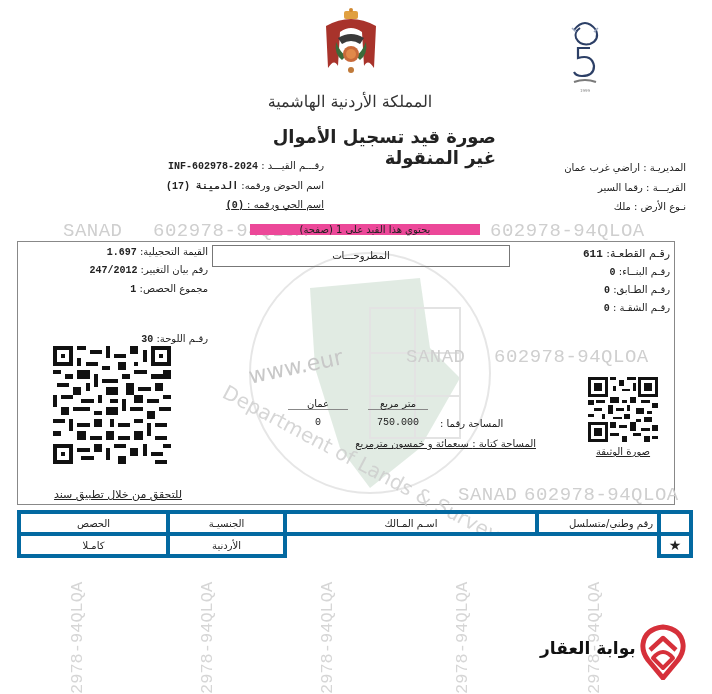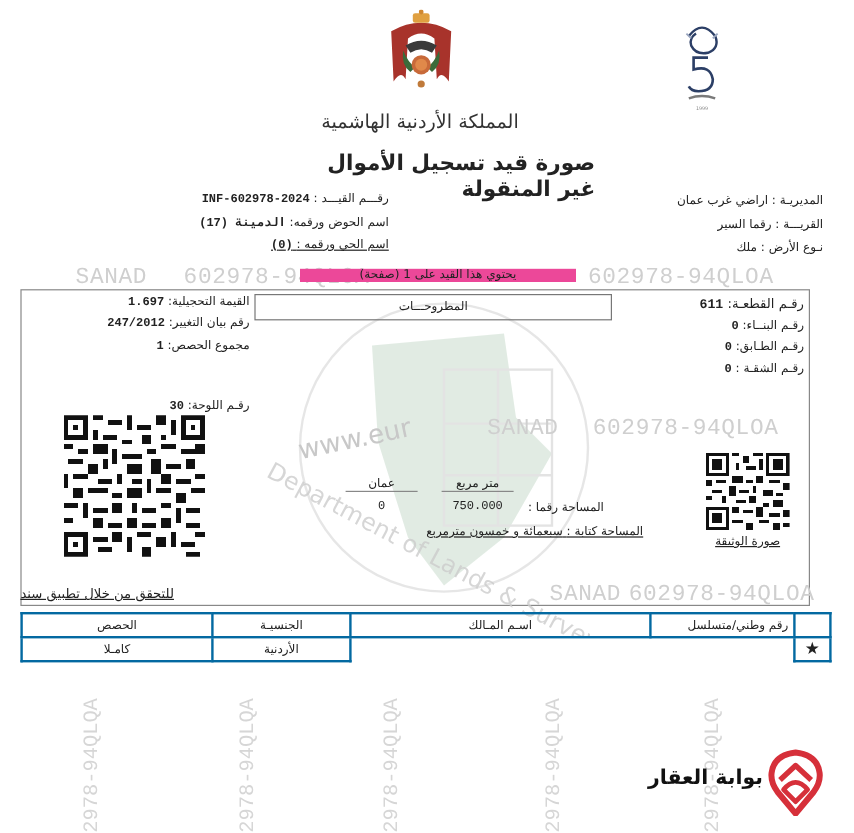--- a/index.html
+++ b/index.html
@@ -10,21 +10,21 @@
   .abs { position: absolute; }
   .mono { font-family: "Liberation Mono", "DejaVu Sans Mono", monospace; }
   .wm { color: #cfcfcf; font-family: "Liberation Mono", monospace; font-size: 19px; letter-spacing: 0.5px; white-space: nowrap; }
   .wm-vert { color: #d6d6d6; font-family: "Liberation Mono", monospace; font-size: 17px; white-space: nowrap; transform: rotate(-90deg); transform-origin: left top; }
   .field { font-size: 10px; white-space: nowrap; direction: rtl; }
   .field b { font-family: "Liberation Mono", monospace; font-weight: bold; }
   .main-box { left: 17px; top: 241px; width: 656px; height: 262px; border: 1px solid #888; }
   .remarks { left: 212px; top: 245px; width: 296px; height: 20px; border: 1px solid #777; text-align: center; font-size: 10px; line-height: 20px; direction: rtl; }
   .qr { background-color: #fff; }
   table.owners { position: absolute; left: 17px; top: 510px; width: 676px; border-collapse: collapse; font-size: 10px; direction: rtl; }
-  table.owners td { border: 2px solid #0369a1; height: 18px; text-align: center; padding: 0 4px; }
+  table.owners td { border: 4px solid #0369a1; height: 18px; text-align: center; padding: 0 4px; }
   .link { text-decoration: underline; font-size: 11px; direction: rtl; white-space: nowrap; }
   .green-map { opacity: 0.13; }
 </style>
 </head>
 <body>
 
 <div class="abs" style="left:316px; top:8px; width:70px; height:70px;">
   <svg width="70" height="70" viewBox="0 0 70 70">
 
     <path d="M10 18 Q35 4 60 18 L58 60 Q52 50 48 58 L46 24 Q35 16 24 24 L22 58 Q18 50 12 60 Z" fill="#a8332b"></path>
@@ -186,21 +186,21 @@
 <div class="abs mono" style="left:368px; top:417px; width:60px; text-align:center; font-size:10px;">750.000</div>
 <div class="abs mono" style="left:288px; top:417px; width:60px; text-align:center; font-size:10px;">0</div>
 <div class="abs field" style="left:250px; top:438px; width:286px; text-align:right;text-decoration:underline;">
   <span>المساحة كتابة :</span>
   <span>سبعمائة و خمسون مترمربع</span>
 </div>
 
 <div class="abs wm" style="left:458px; top:484px;">SANAD</div>
 <div class="abs wm" style="left:524px; top:484px;">602978-94QLOA</div>
 
-<div class="abs link" style="left:17px; top:488px; width:165px; text-align:left;">للتحقق من خلال تطبيق سند</div>
+<div class="abs link" style="left:17px; top:488px; width:165px; text-align:right;">للتحقق من خلال تطبيق سند</div>
 
 <table class="owners">
   <tbody>
       <tr>
     <td style="width:20px;"></td>
     <td style="width:110px; text-align:right;">رقم وطني/متسلسل</td>
     <td style="width:240px;">اسـم المـالك</td>
     <td style="width:105px;">الجنسيـة</td>
     <td>الحصص</td>
   </tr>

